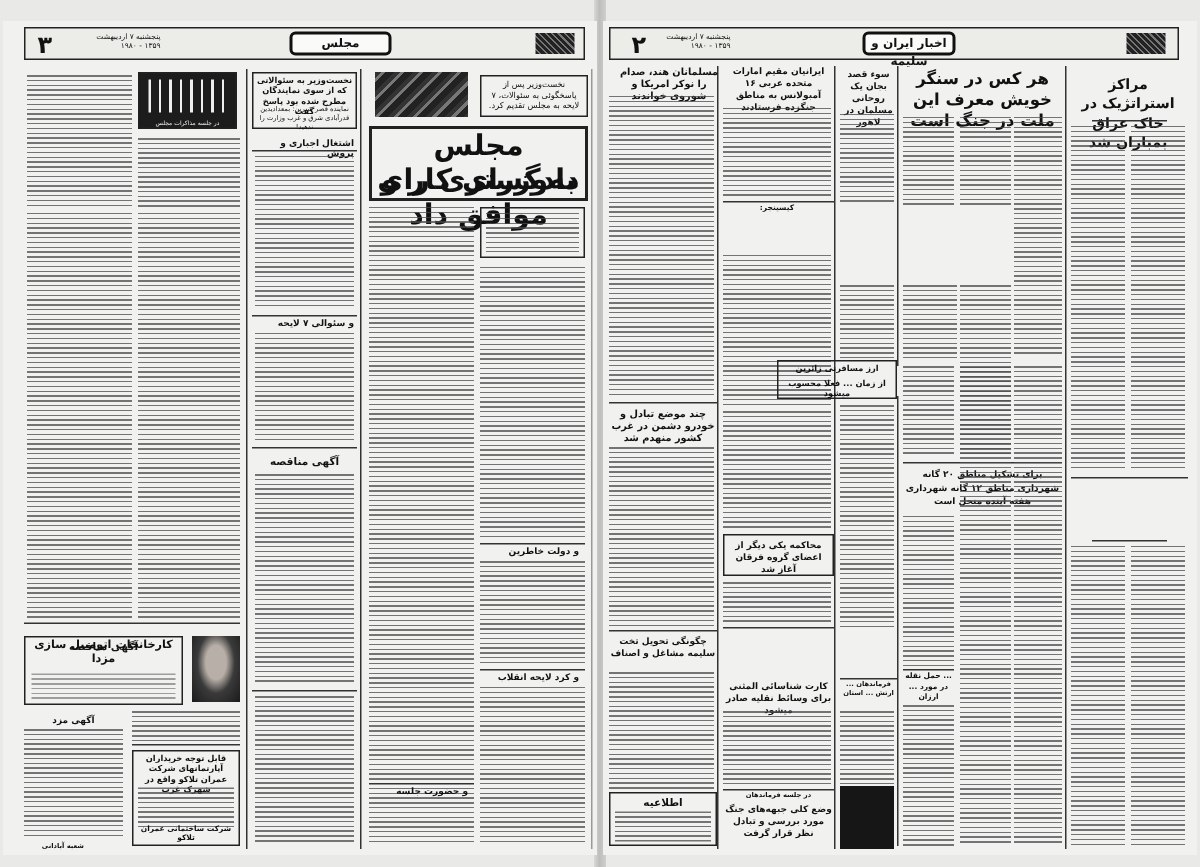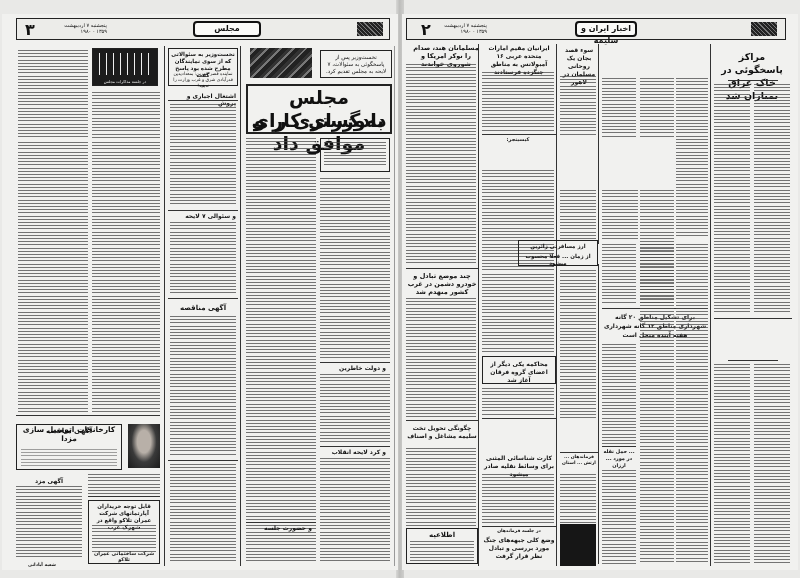--- a/index.html
+++ b/index.html
@@ -172,35 +172,36 @@
     <div class="head sm" style="left:2px; right:2px; top:2px; font-size:5.5px; line-height:7px;">ارز مسافرتی زائرین</div>
     <div class="head sm" style="left:2px; right:2px; top:12px; font-size:5.5px; line-height:7px;">از زمان ... فعلا محسوب میشود</div>
   </div>
   <div class="txt" style="left:158px; top:256px; width:36px; height:150px;"></div>
   <div class="rule-v" style="left:196px; top:250px; height:300px;"></div>
   <div class="rule-h" style="left:158px; top:438px; width:38px;"></div>
   <div class="head sm" style="left:158px; top:440px; width:38px; font-size:4.5px; line-height:6px;">فرماندهان ... ارتش ... استان</div>
   <div class="txt" style="left:158px; top:460px; width:36px; height:50px;"></div>
   <div class="photo" style="left:158px; top:510px; width:36px; height:42px; background:#161616;"></div>
 
+  <div class="head med" style="left:200px; top:32px; width:106px; font-size:11px; line-height:14px;">هر کس در سنگر خویش معرف این ملت در جنگ است</div>
   <div class="txt" style="left:200px; top:64px; width:34px; height:60px;"></div>
   <div class="txt" style="left:238px; top:64px; width:34px; height:60px;"></div>
   <div class="txt" style="left:274px; top:64px; width:32px; height:160px;"></div>
   <div class="txt" style="left:200px; top:230px; width:34px; height:60px;"></div>
   <div class="txt" style="left:238px; top:176px; width:34px; height:114px;"></div>
   <div class="rule-h" style="left:200px; top:294px; width:106px;"></div>
   <div class="head sm" style="left:200px; top:298px; width:106px; font-size:6px; line-height:9px;">برای تشکیل مناطق ۲۰ گانه شهرداری مناطق ۱۲ گانه شهرداری هفته آینده منحل است</div>
   <div class="txt" style="left:200px; top:330px; width:34px; height:100px;"></div>
   <div class="txt" style="left:238px; top:230px; width:34px; height:320px;"></div>
   <div class="txt" style="left:274px; top:230px; width:32px; height:320px;"></div>
   <div class="rule-h" style="left:200px; top:432px; width:34px;"></div>
   <div class="head sm" style="left:200px; top:434px; width:34px; font-size:5px; line-height:7px;">... حمل نقله در مورد ... ارزان</div>
   <div class="txt" style="left:200px; top:456px; width:34px; height:94px;"></div>
 
-  <div class="head med" style="left:312px; top:36px; width:76px; font-size:9.5px; line-height:13px;">مراکز پاسخگوئی در خاک عراق بمباران شد</div>
+  <div class="head med" style="left:312px; top:36px; width:76px; font-size:9.5px; line-height:13px;">مراکز استراتژیک در خاک عراق بمباران شد</div>
   <div class="rule-h" style="left:326px; top:66px; width:50px;"></div>
   <div class="txt" style="left:312px; top:70px; width:36px; height:230px;"></div>
   <div class="txt" style="left:352px; top:70px; width:36px; height:230px;"></div>
   <div class="rule-h" style="left:312px; top:304px; width:78px;"></div>
   <div class="rule-h" style="left:326px; top:346px; width:50px;"></div>
   <div class="txt" style="left:312px; top:350px; width:36px; height:200px;"></div>
   <div class="txt" style="left:352px; top:350px; width:36px; height:200px;"></div>
 </div>
 
 </body></html>

